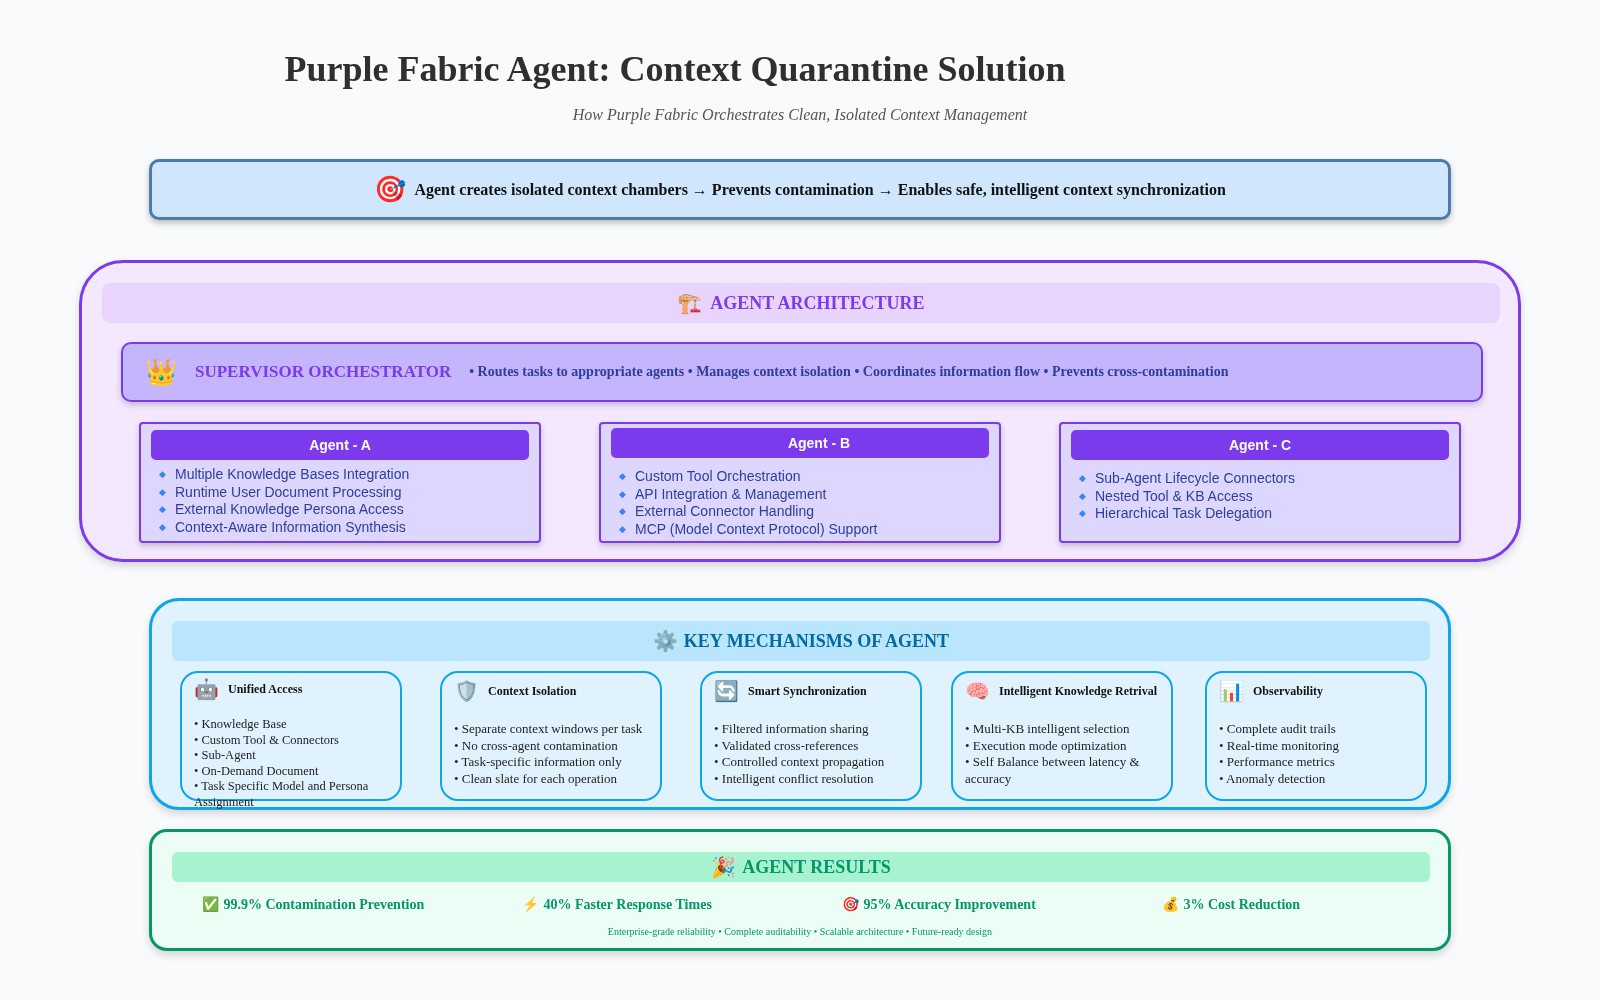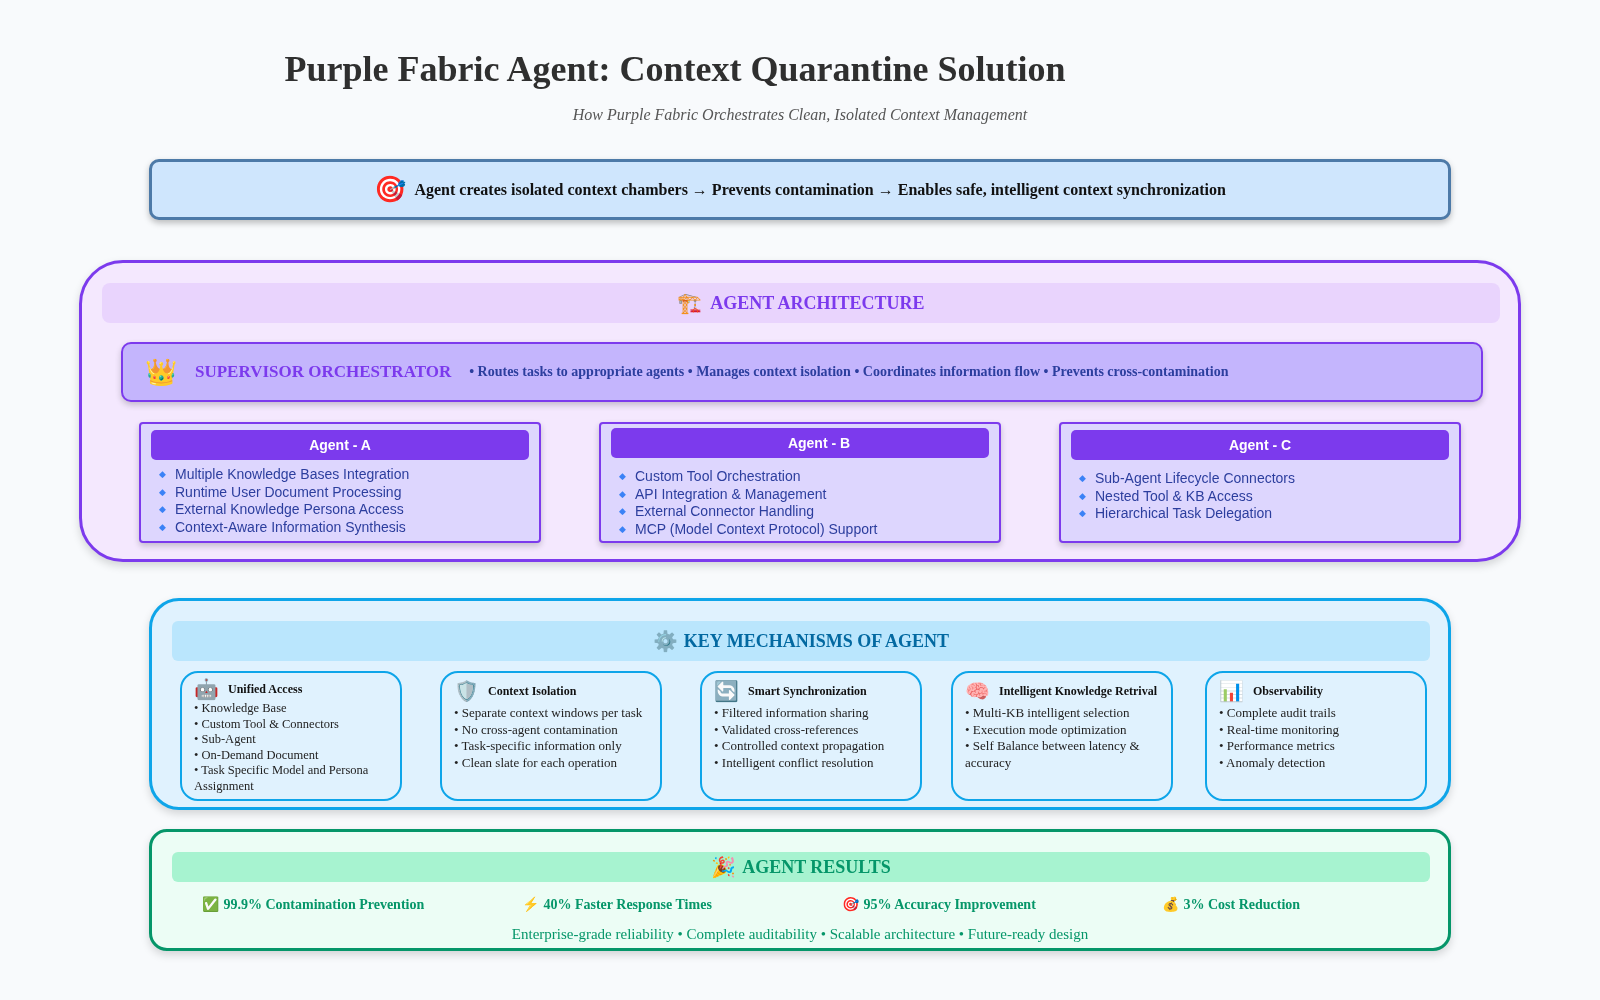--- a/index.html
+++ b/index.html
@@ -55,35 +55,35 @@
     background: #bae6fd; border-radius: 6px;
     display: flex; align-items: center; justify-content: center; gap: 6px;
     font-size: 18px; font-weight: bold; color: #0369a1; }
   .mech-head .emo { font-size: 20px; }
 
   .card { position: absolute; top: 70px; width: 222px; height: 130px;
     background: #e0f2fe; border: 2px solid #0ea5e9; border-radius: 18px; padding: 6px 0 0 12px; }
   .card-head { display: flex; align-items: center; gap: 8px; height: 24px; }
   .card-head .emo { font-size: 20px; width: 26px; text-align: center; }
   .card-head .ct { font-size: 12px; font-weight: bold; color: #111; }
-  .card ul { list-style: none; margin-top: 2px; }
+  .card ul { list-style: none; margin-top: 18px; }
   .card li { font-size: 13px; color: #222; line-height: 16.5px; }
   .card.sm li { font-size: 12.5px; line-height: 15.5px; }
 
   
   .res { position: absolute; left: 149px; top: 829px; width: 1302px; height: 122px;
     background: #ecfdf5; border: 3px solid #059669; border-radius: 18px;
     box-shadow: 0 4px 8px rgba(0,0,0,0.15); }
   .res-head { position: absolute; left: 20px; top: 20px; width: 1258px; height: 30px;
     background: #a7f3d0; border-radius: 6px;
     display: flex; align-items: center; justify-content: center; gap: 6px;
     font-size: 18px; font-weight: bold; color: #059669; }
   .res-head .emo { font-size: 20px; }
   .res-item { position: absolute; top: 64px; font-size: 14px; font-weight: bold; color: #059669; display: flex; gap: 4px; align-items: center; }
-  .res-foot { position: absolute; left: 0; width: 1296px; top: 94px; text-align: center; font-size: 15px; color: #059669; }
+  .res-foot { position: absolute; left: 0; width: 1296px; top: 94px; text-align: center; font-size: 10px; color: #059669; }
 </style>
 </head>
 <body>
 
 <h1 class="title">Purple Fabric Agent: Context Quarantine Solution</h1>
 <div class="subtitle">How Purple Fabric Orchestrates Clean, Isolated Context Management</div>
 
 <div class="banner">
   <span class="emo">🎯</span>
   <span>Agent creates isolated context chambers → Prevents contamination → Enables safe, intelligent context synchronization</span>

